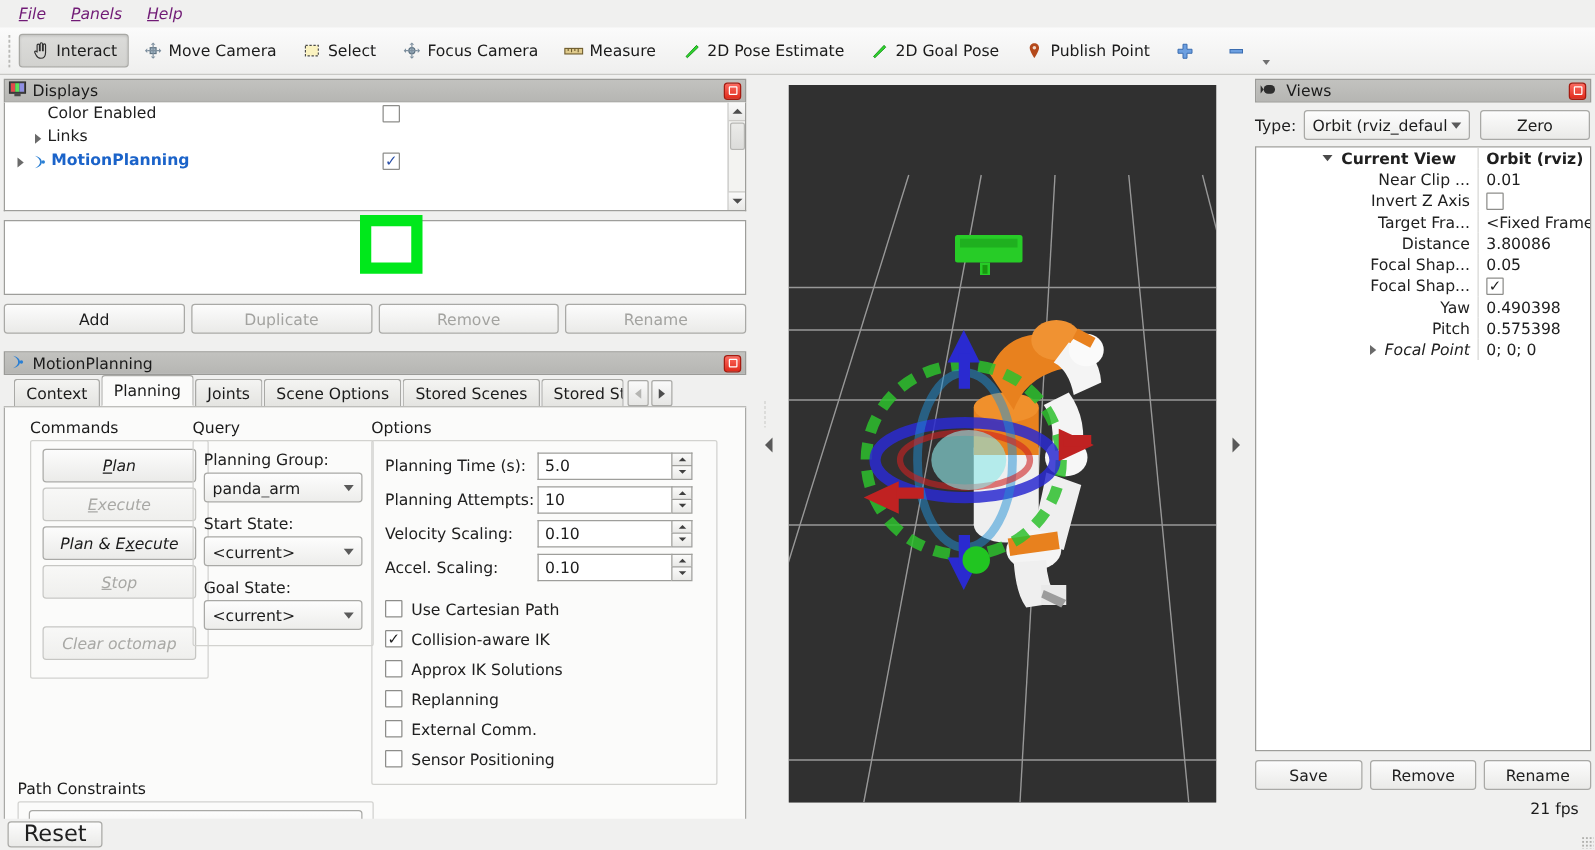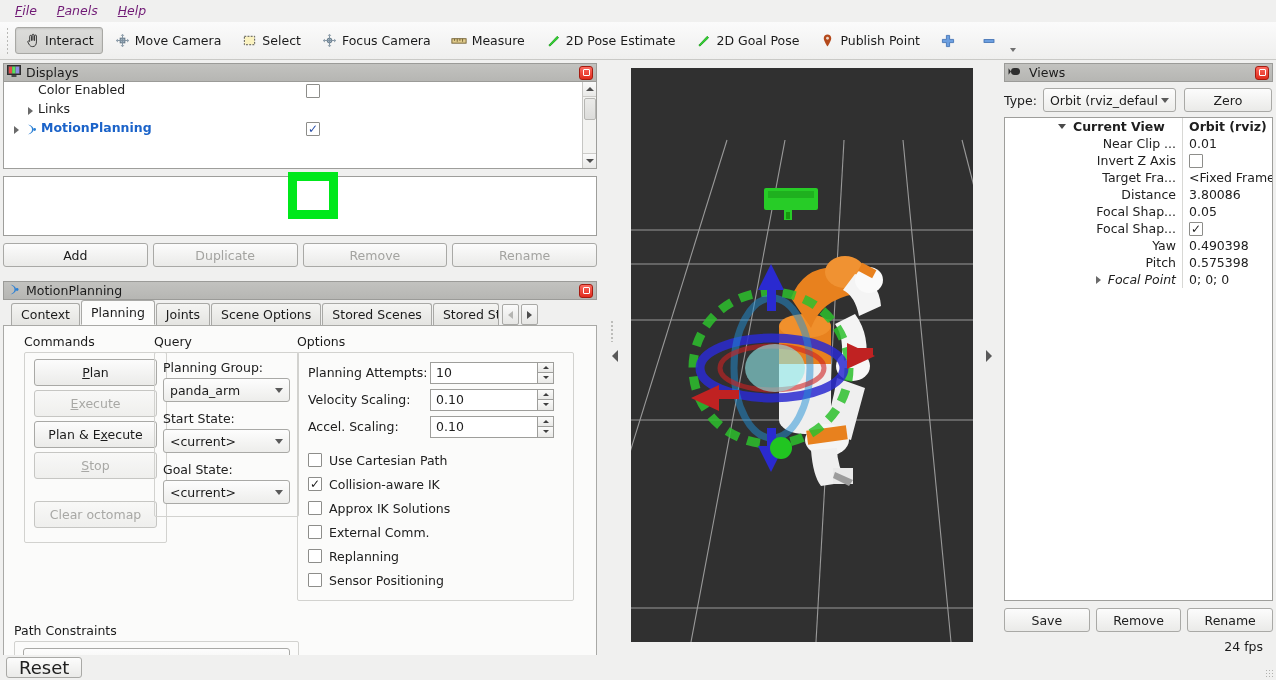--- a/index.html
+++ b/index.html
@@ -491,21 +491,21 @@
       </div>
       <div class="tab-nav">
         <i style="width:0;height:0;border-left:5px solid #4d4d4d;border-top:4px solid transparent;border-bottom:4px solid transparent;"></i>
       </div>
     </div>
 
     <div class="tab-content">
 
       <div style="position:absolute;left:20px;top:8px;width:143px;">
         <div class="sect-label">Commands</div>
-        <div class="groupbox" style="padding:6px 9px 10px 9px;">
+        <div class="groupbox" style="padding:6px 9px 10px 9px;font-style:italic;">
           <div class="cmd-btn">
               <span><u>P</u>lan</span>
             </div>
           <div class="cmd-btn disabled">
               <span><u>E</u>xecute</span>
             </div>
           <div class="cmd-btn">
               <span>Plan &amp; E<u>x</u>ecute</span>
             </div>
           <div class="cmd-btn disabled">
@@ -535,20 +535,34 @@
             <span class="cval">&lt;current&gt;</span>
             <i class="caret-dn"></i>
           </div>
         </div>
       </div>
 
       <div style="position:absolute;left:293px;top:8px;width:277px;">
         <div class="sect-label">Options</div>
         <div class="groupbox" style="padding:6px 10px 8px 10px;">
           <div class="opt-row">
+            <span class="olabel">Planning Time (s):</span>
+            <span class="spin-wrap">
+              <span class="spin-input">5.0</span>
+              <span class="spin-btns">
+                <span class="spin-b up">
+                    <i style="width:0;height:0;border-bottom:3.5px solid #3f3f3f;border-left:3.5px solid transparent;border-right:3.5px solid transparent;"></i>
+                  </span>
+                <span class="spin-b">
+                    <i style="width:0;height:0;border-top:3.5px solid #3f3f3f;border-left:3.5px solid transparent;border-right:3.5px solid transparent;"></i>
+                  </span>
+              </span>
+            </span>
+          </div>
+          <div class="opt-row">
             <span class="olabel">Planning Attempts:</span>
             <span class="spin-wrap">
               <span class="spin-input">10</span>
               <span class="spin-btns">
                 <span class="spin-b up">
                     <i style="width:0;height:0;border-bottom:3.5px solid #3f3f3f;border-left:3.5px solid transparent;border-right:3.5px solid transparent;"></i>
                   </span>
                 <span class="spin-b">
                     <i style="width:0;height:0;border-top:3.5px solid #3f3f3f;border-left:3.5px solid transparent;border-right:3.5px solid transparent;"></i>
                   </span>
@@ -593,25 +607,25 @@
                 <span class="tick" style="color:#1a1a1a;">✓</span>
               </span>
             <span class="cbtxt">Collision-aware IK</span>
           </div>
           <div class="cb-row">
             <span class="cbx"></span>
             <span class="cbtxt">Approx IK Solutions</span>
           </div>
           <div class="cb-row">
             <span class="cbx"></span>
-            <span class="cbtxt">External Comm.</span>
+            <span class="cbtxt">Replanning</span>
           </div>
           <div class="cb-row">
             <span class="cbx"></span>
-            <span class="cbtxt">Replanning</span>
+            <span class="cbtxt">External Comm.</span>
           </div>
           <div class="cb-row">
             <span class="cbx"></span>
             <span class="cbtxt">Sensor Positioning</span>
           </div>
         </div>
       </div>
 
       <div style="position:absolute;left:10px;top:297px;width:285px;">
         <div class="sect-label">Path Constraints</div>
@@ -795,17 +809,17 @@
           <span>Save</span>
         </div>
       <div class="vbtn">
           <span>Remove</span>
         </div>
       <div class="vbtn">
           <span>Rename</span>
         </div>
     </div>
 
-    <div class="fps">24 fps</div>
+    <div class="fps">21 fps</div>
   </div>
 
   <div class="grip-corner"></div>
 </div>
 
 </body></html>

